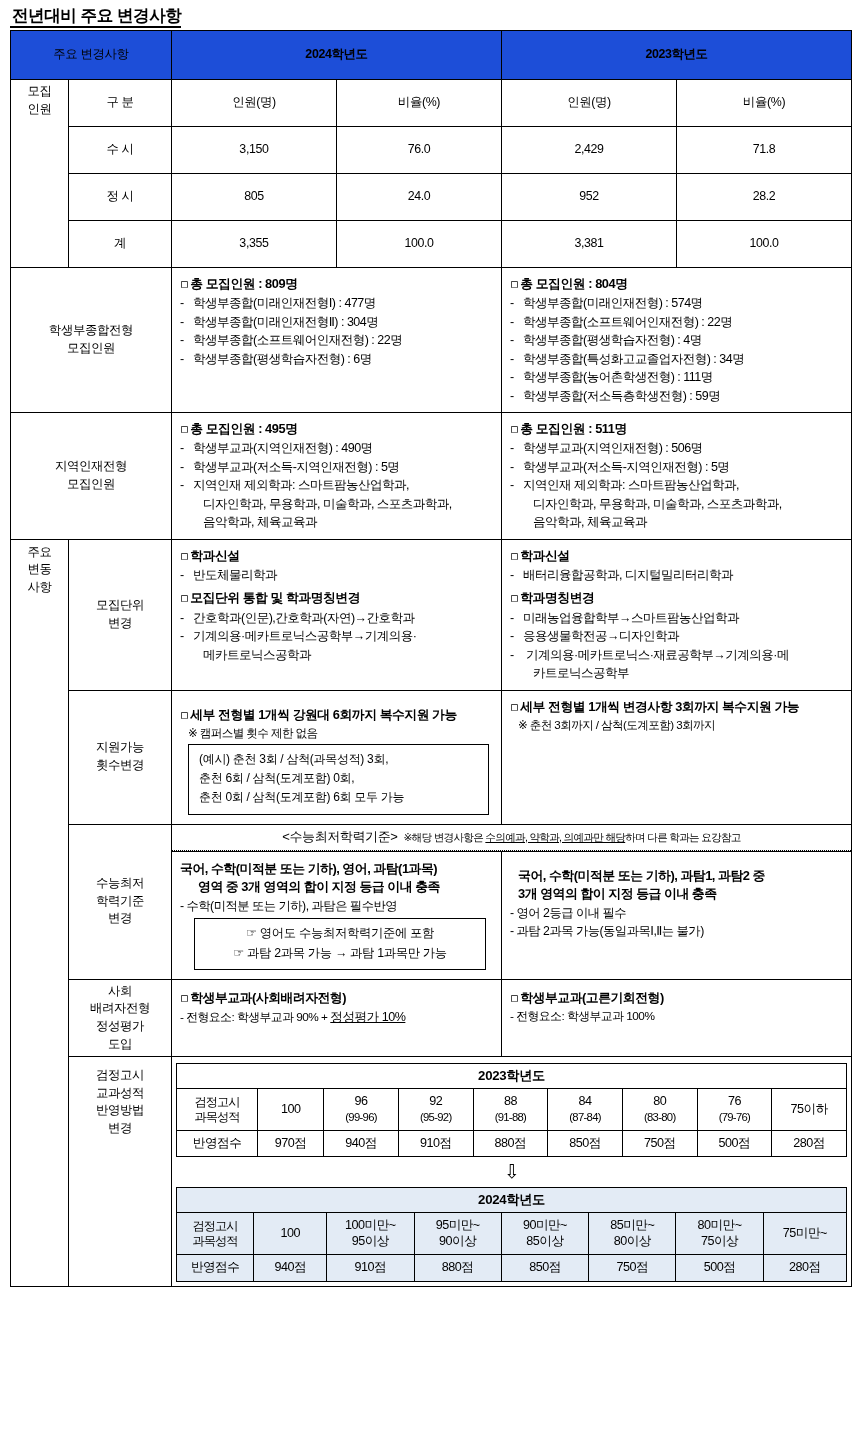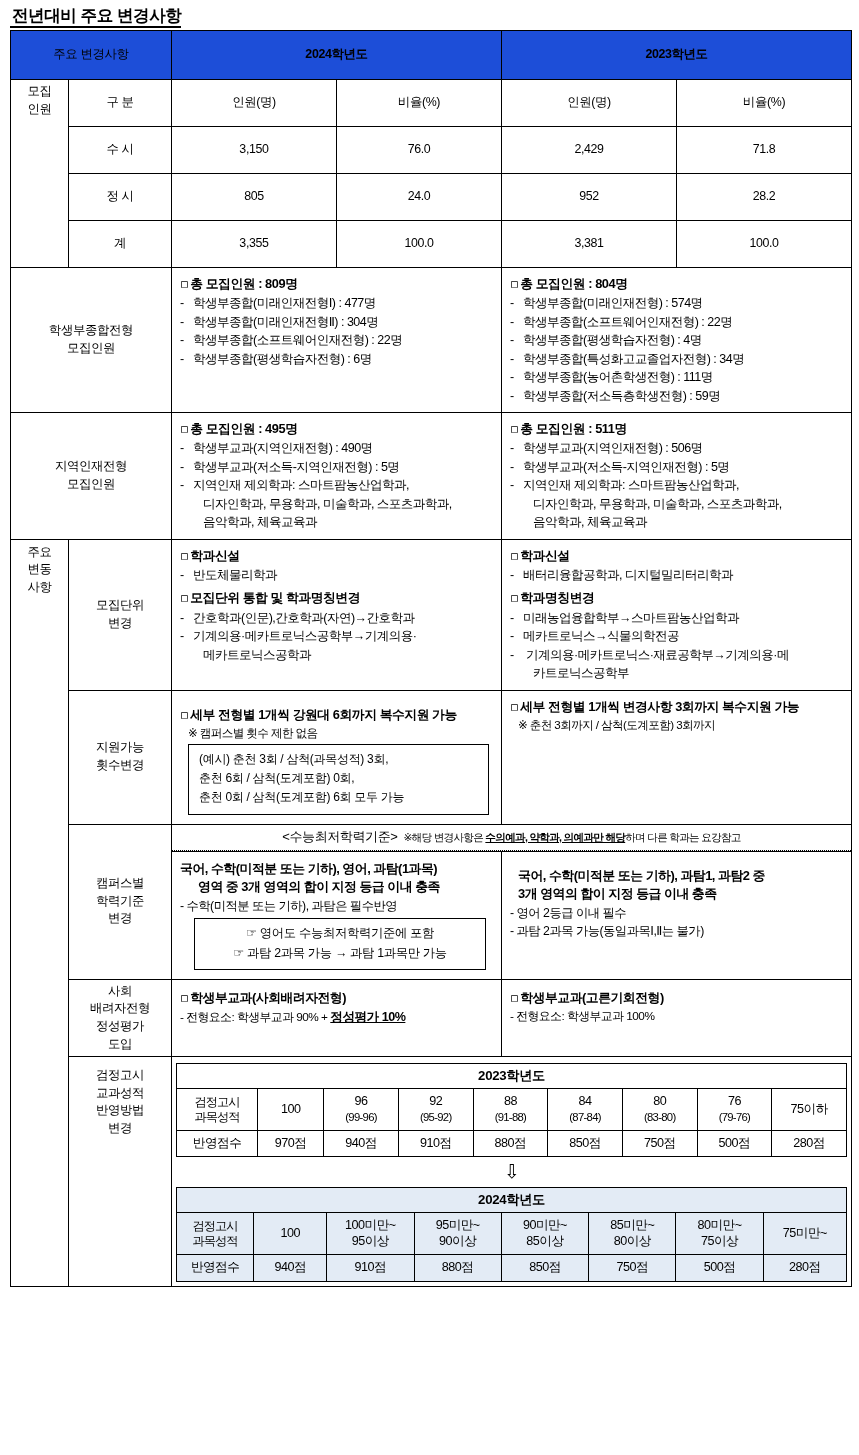--- a/index.html
+++ b/index.html
@@ -133,21 +133,21 @@
   
   .cut-banner {
     text-align: center;
     padding: 3px 2px 4px 2px;
     border-bottom: 1px dotted #000;
     white-space: nowrap;
   }
   .cut-banner .t1 { font-weight: normal; font-size: 13px; letter-spacing: -0.4px; }
   .cut-banner .t2 { font-size: 10.6px; letter-spacing: -0.7px; margin-left: 6px; }
   .u { text-decoration: underline; }
-  .bold { font-weight: bold; }
+  .bold { font-weight: normal; }
 
   .cut-body { padding: 5px 3px 4px 4px; }
   .cut-body .big {
     font-weight: bold;
     font-size: 12.9px;
     letter-spacing: -0.5px;
     line-height: 1.42;
     white-space: nowrap;
   }
   .cut-body .big.ind2 { padding-left: 18px; }
@@ -334,21 +334,21 @@
             <div class="cont"><span style="padding-left:10px">메카트로닉스공학과</span></div>
           </div>
         </td>
         <td colspan="2">
           <div class="blk">
             <div class="hd"><span class="sq">▫</span><span>학과신설</span></div>
             <div class="li"><span class="ind">-</span><span>배터리융합공학과, 디지털밀리터리학과</span></div>
             <div class="gap"></div>
             <div class="hd"><span class="sq">▫</span><span>학과명칭변경</span></div>
             <div class="li"><span class="ind">-</span><span>미래농업융합학부→스마트팜농산업학과</span></div>
-            <div class="li"><span class="ind">-</span><span>메카트로닉스→식물의학전공</span></div>
+            <div class="li"><span class="ind">-</span><span>응용생물학전공→디자인학과</span></div>
             <div class="li"><span class="ind">-</span><span> 기계의용·메카트로닉스·재료공학부→기계의용·메</span></div>
             <div class="cont"><span style="padding-left:10px">카트로닉스공학부</span></div>
           </div>
         </td>
       </tr>
 
       <tr>
         <td class="sublbl">
           <div>지원가능</div>
           <div>횟수변경</div>
@@ -371,21 +371,21 @@
             <div class="hd">
               <span class="sq">▫</span><span>세부 전형별 </span><span>1</span><span>개씩 변경사항 </span><span>3</span><span>회까지 복수지원 가능</span>
             </div>
             <div class="note">※ 춘천 3회까지 / 삼척(도계포함) 3회까지</div>
           </div>
         </td>
       </tr>
 
       <tr>
         <td class="sublbl" rowspan="2">
-          <div>캠퍼스별</div>
+          <div>수능최저</div>
           <div>학력기준</div>
           <div>변경</div>
         </td>
         <td colspan="4" style="padding:0">
           <div class="cut-banner">
             <span class="t1">&lt;수능최저학력기준&gt;</span><span class="t2"><span>※해당 변경사항은 </span><span class="u bold">수의예과, 약학과, 의예과만 해당</span><span>하며 다른 학과는 요강참고</span></span>
           </div>
         </td>
       </tr>
 

